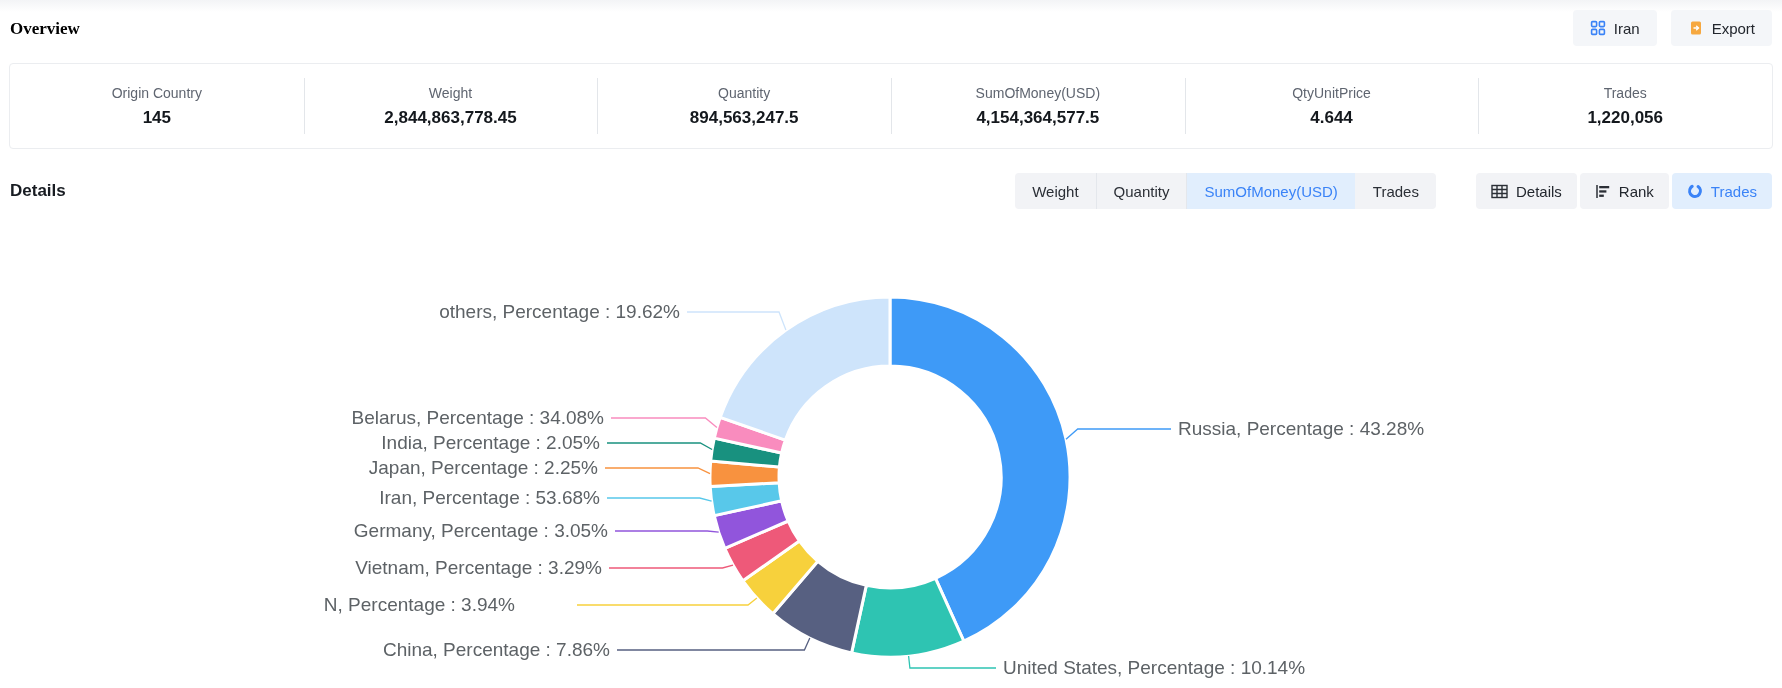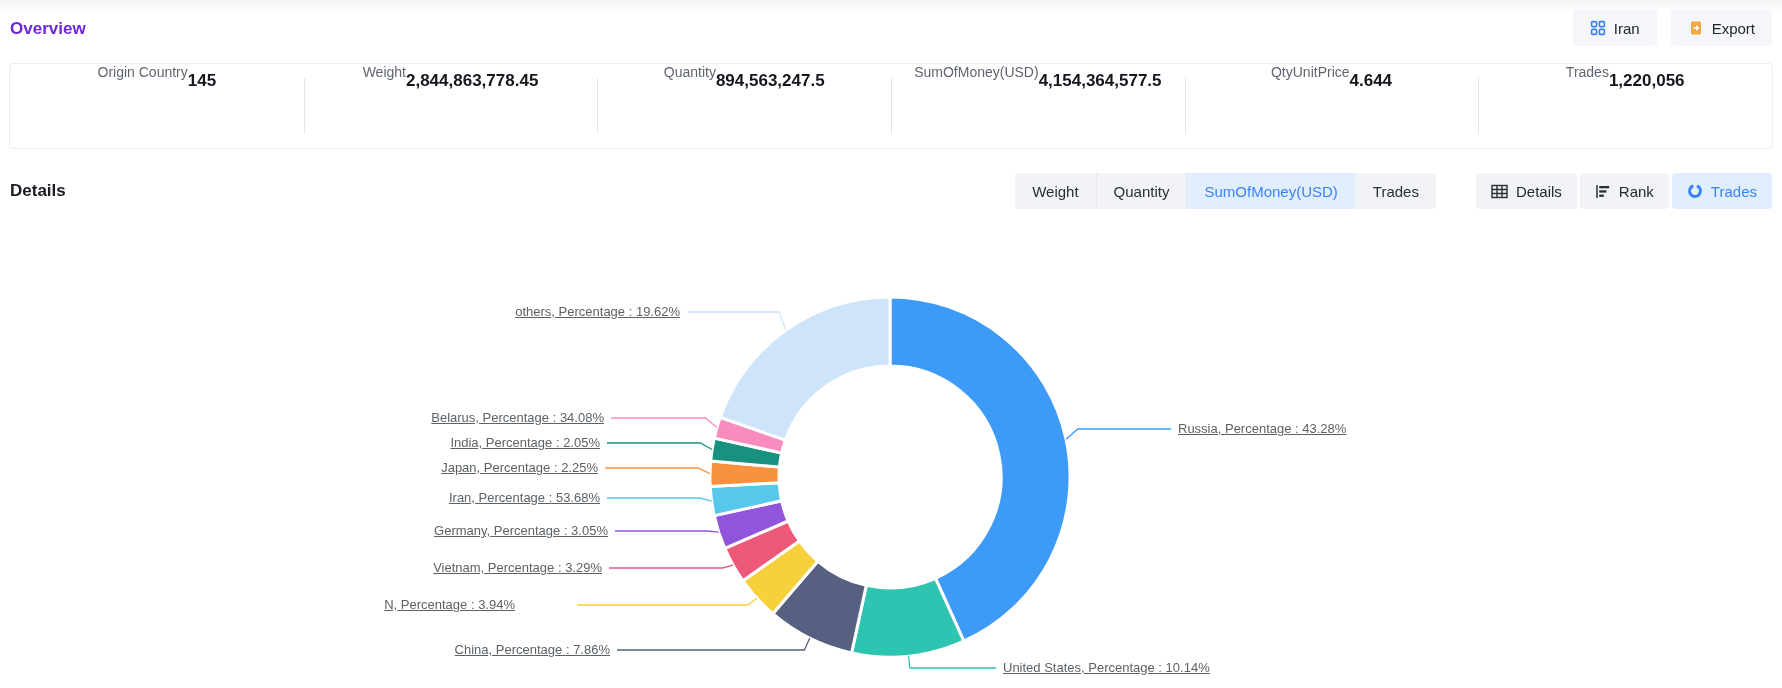--- a/index.html
+++ b/index.html
@@ -5,48 +5,48 @@
   html,body{margin:0;padding:0;}
   body{
     width:1782px;height:688px;position:relative;overflow:hidden;
     background:#ffffff;
     font-family:"Liberation Sans","DejaVu Sans",sans-serif;
     color:#23272e;
   }
   .top-shade{position:absolute;left:0;top:0;right:0;height:12px;
     background:linear-gradient(#f3f4f6,#ffffff);}
   
-  .page-title{position:absolute;left:10px;top:19px;font-size:17px;font-weight:bold;color:#6d28d9;}
+  .page-title{position:absolute;left:10px;top:19px;font-size:17px;font-weight:bold;color:#000000;font-family:Liberation Serif, serif;}
   .hdr-btns{position:absolute;right:10px;top:10px;display:flex;gap:14px;}
   .hdr-btn{display:flex;align-items:center;gap:8px;height:36px;padding:0 17px;
     background:#f4f6f9;border:none;border-radius:4px;font-size:15px;color:#23272e;
     font-family:inherit;cursor:pointer;}
   
   .stats-card{position:absolute;left:9px;right:9px;top:63px;height:84px;
     background:#fff;border:1px solid #ebedf0;border-radius:4px;display:flex;}
-  .stat{flex:1;display:flex;align-items:flex-start;justify-content:center;position:relative;}
+  .stat{flex:1;display:flex;flex-direction:column;align-items:center;justify-content:center;position:relative;}
   .stat + .stat::before{content:'';position:absolute;left:0;top:14px;bottom:14px;width:1px;background:#e3e6ea;}
   .stat .lbl{font-size:14px;color:#5f6570;}
   .stat .val{font-size:17px;font-weight:bold;color:#14181d;margin-top:7px;}
   
   .details-title{position:absolute;left:10px;top:181px;font-size:17px;font-weight:bold;color:#181c22;}
   .controls{position:absolute;right:10px;top:173px;display:flex;align-items:center;gap:40px;}
   .mtabs{display:flex;border-radius:4px;overflow:hidden;}
   .mtab{height:36px;display:flex;align-items:center;padding:0 17px;font-size:15px;
     background:#f2f3f6;color:#2b2f36;cursor:pointer;}
   .mtab + .mtab{border-left:1px solid #e4e7ec;}
   .mtab.selected{background:#e1eefd;color:#3a83f7;}
   .mtab.selected + .mtab{border-left-color:transparent;}
   .vtabs{display:flex;gap:3px;}
   .vtab{height:36px;display:flex;align-items:center;gap:8px;padding:0 15px;font-size:15px;
     background:#f2f3f6;color:#23272e;border:none;border-radius:4px;font-family:inherit;cursor:pointer;}
   .vtab.selected{background:#e1eefd;color:#3a83f7;}
   
   #chart-svg{position:absolute;left:0;top:210px;}
-  .plabel{position:absolute;font-size:13px;color:#5d6266;white-space:nowrap;line-height:21px;text-decoration:underline;}
+  .plabel{position:absolute;font-size:19px;color:#5d6266;white-space:nowrap;line-height:21px;}
   .plabel.right{text-align:center;}
   .plabel.left{text-align:right;}
 </style>
 </head>
 <body>
 
 <div class="top-shade"></div>
 
 <div class="page-title">Overview</div>
 

